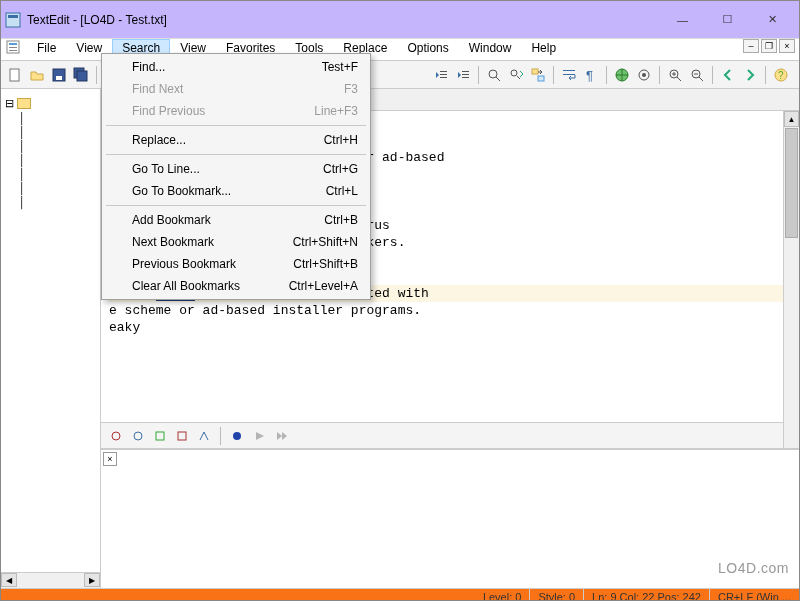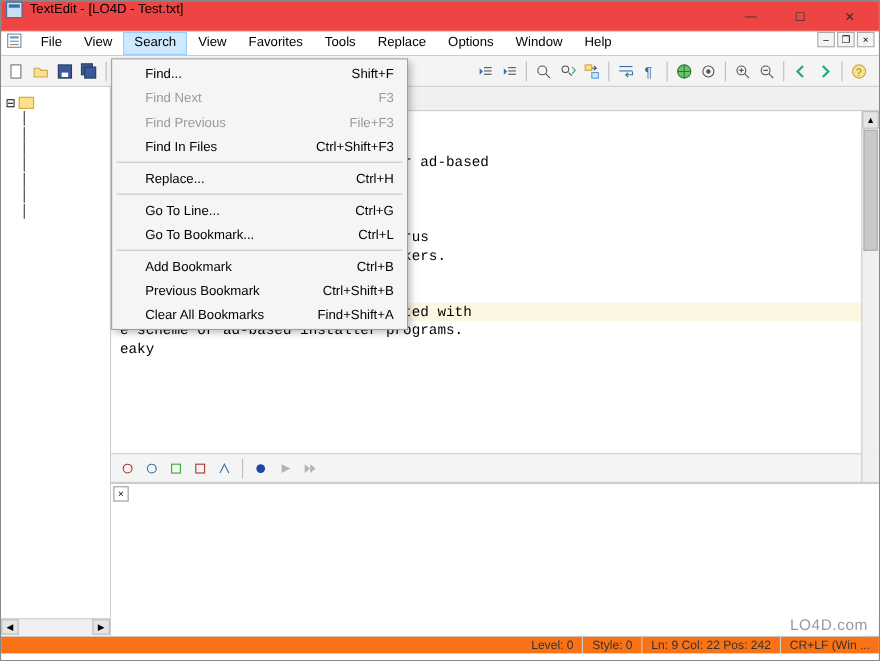--- a/index.html
+++ b/index.html
@@ -7,23 +7,24 @@
   font-family: "Segoe UI", Tahoma, sans-serif;
   font-size: 12px;
   background: #fff;
   width: 800px;
   height: 601px;
   overflow: hidden;
   position: relative;
   border: 1px solid #888;
 }
 .titlebar {
-  height: 28px;
-  background: #ef4444;
+  height: 38px;
+  background: #c4b5fd;
   display: flex;
+  align-items: center;
   padding: 0 4px;
   border-bottom: 1px solid #ddd;
 }
 .titlebar .app-icon { width: 16px; height: 16px; margin-right: 6px; display:inline-flex; align-items:center; justify-content:center; }
 .titlebar .title { flex: 1; font-size: 12px; color: #000; }
 .win-controls { display: flex; }
 .win-btn { width: 45px; height: 28px; display: flex; align-items:center; justify-content:center; font-size: 11px; color:#333; }
 
 .menubar {
   height: 22px;
@@ -452,33 +453,29 @@
   <div class="status-spacer"></div>
   <div class="status-cell">Level: 0</div>
   <div class="status-cell">Style: 0</div>
   <div class="status-cell">Ln: 9 Col: 22 Pos: 242</div>
   <div class="status-cell" style="border-right:none">CR+LF (Win ...</div>
 </div>
 
 <div class="dropdown" id="dropdown">
     <div class="dd-item">
       <span>Find...</span>
-      <span class="shortcut">Shift+F</span>
+      <span class="shortcut">Test+F</span>
     </div>
     <div class="dd-item disabled">
       <span>Find Next</span>
       <span class="shortcut">F3</span>
     </div>
     <div class="dd-item disabled">
       <span>Find Previous</span>
-      <span class="shortcut">File+F3</span>
-    </div>
-    <div class="dd-item">
-      <span>Find In Files</span>
-      <span class="shortcut">Ctrl+Shift+F3</span>
+      <span class="shortcut">Line+F3</span>
     </div>
     <div class="dd-sep"></div>
     <div class="dd-item">
       <span>Replace...</span>
       <span class="shortcut">Ctrl+H</span>
     </div>
     <div class="dd-sep"></div>
     <div class="dd-item">
       <span>Go To Line...</span>
       <span class="shortcut">Ctrl+G</span>
@@ -486,22 +483,26 @@
     <div class="dd-item">
       <span>Go To Bookmark...</span>
       <span class="shortcut">Ctrl+L</span>
     </div>
     <div class="dd-sep"></div>
     <div class="dd-item">
       <span>Add Bookmark</span>
       <span class="shortcut">Ctrl+B</span>
     </div>
     <div class="dd-item">
+      <span>Next Bookmark</span>
+      <span class="shortcut">Ctrl+Shift+N</span>
+    </div>
+    <div class="dd-item">
       <span>Previous Bookmark</span>
       <span class="shortcut">Ctrl+Shift+B</span>
     </div>
     <div class="dd-item">
       <span>Clear All Bookmarks</span>
-      <span class="shortcut">Find+Shift+A</span>
+      <span class="shortcut">Ctrl+Level+A</span>
     </div>
   </div>
 
 <div class="watermark">LO4D.com</div>
 
 </body></html>

